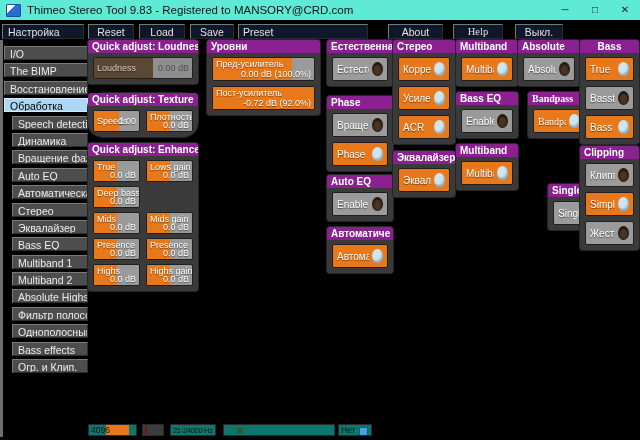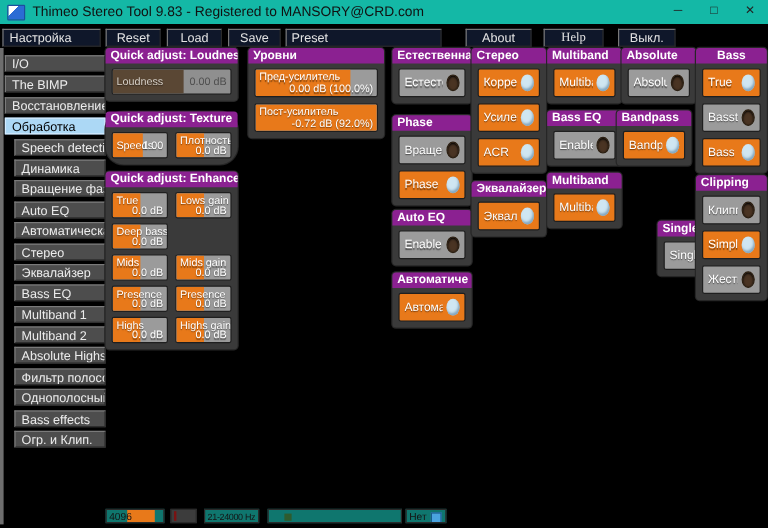--- a/index.html
+++ b/index.html
@@ -1,19 +1,19 @@
 <!DOCTYPE html>
 <html><head>
 <meta charset="utf-8">
 <style>
   html,body{margin:0;padding:0;background:#000;}
   .win{position:relative;width:640px;height:440px;background:#000;overflow:hidden;
        font-family:"Liberation Sans","DejaVu Sans",sans-serif;-webkit-font-smoothing:antialiased;}
   
-  .titlebar{position:absolute;left:0;top:0;width:640px;height:20px;background:#14b8a6;
+  .titlebar{position:absolute;left:0;top:0;width:640px;height:20px;background:#5eead4;
             display:flex;align-items:center;}
   .app-icon{width:13px;height:11px;margin:0 6px 0 6px;border:1px solid #1c4f9e;border-radius:1px;
             background:linear-gradient(135deg,#ffffff 0 34%,#2b6cd4 34%);}
   .title{font-size:11.5px;color:#111;white-space:nowrap;}
   .win-btns{margin-left:auto;display:flex;height:20px;}
   .wbtn{width:30px;height:20px;text-align:center;line-height:19px;font-size:10px;color:#222;}
   
   .tbtn{position:absolute;top:24px;height:15px;background:#0f172a;border:1px solid #787878;
         border-bottom-color:#2a2a2a;border-right-color:#2a2a2a;color:#e2e2e2;font-size:10.5px;
         line-height:14px;text-align:center;box-sizing:border-box;white-space:nowrap;overflow:hidden;}
@@ -318,21 +318,21 @@
       </div>
       <div class="panel" style="left: 518px; top: 40px; width: 62px;">
         <div class="phead">Absolute</div>
         <div class="pbody">
           <div class="tgl off">
             <span class="lbl">Absolute</span>
             <span class="knob"></span>
           </div>
         </div>
       </div>
-      <div class="panel" style="left: 514px; top: 92px; width: 62px;">
+      <div class="panel" style="left: 528px; top: 92px; width: 62px; font-family: Liberation Serif, serif;">
         <div class="phead">Bandpass</div>
         <div class="pbody">
           <div class="tgl on">
             <span class="lbl">Bandpas</span>
             <span class="knob"></span>
           </div>
         </div>
       </div>
       <div class="panel" style="left: 548px; top: 144px; width: 62px; margin-top: 40px;">
         <div class="phead">Singleband</div>

